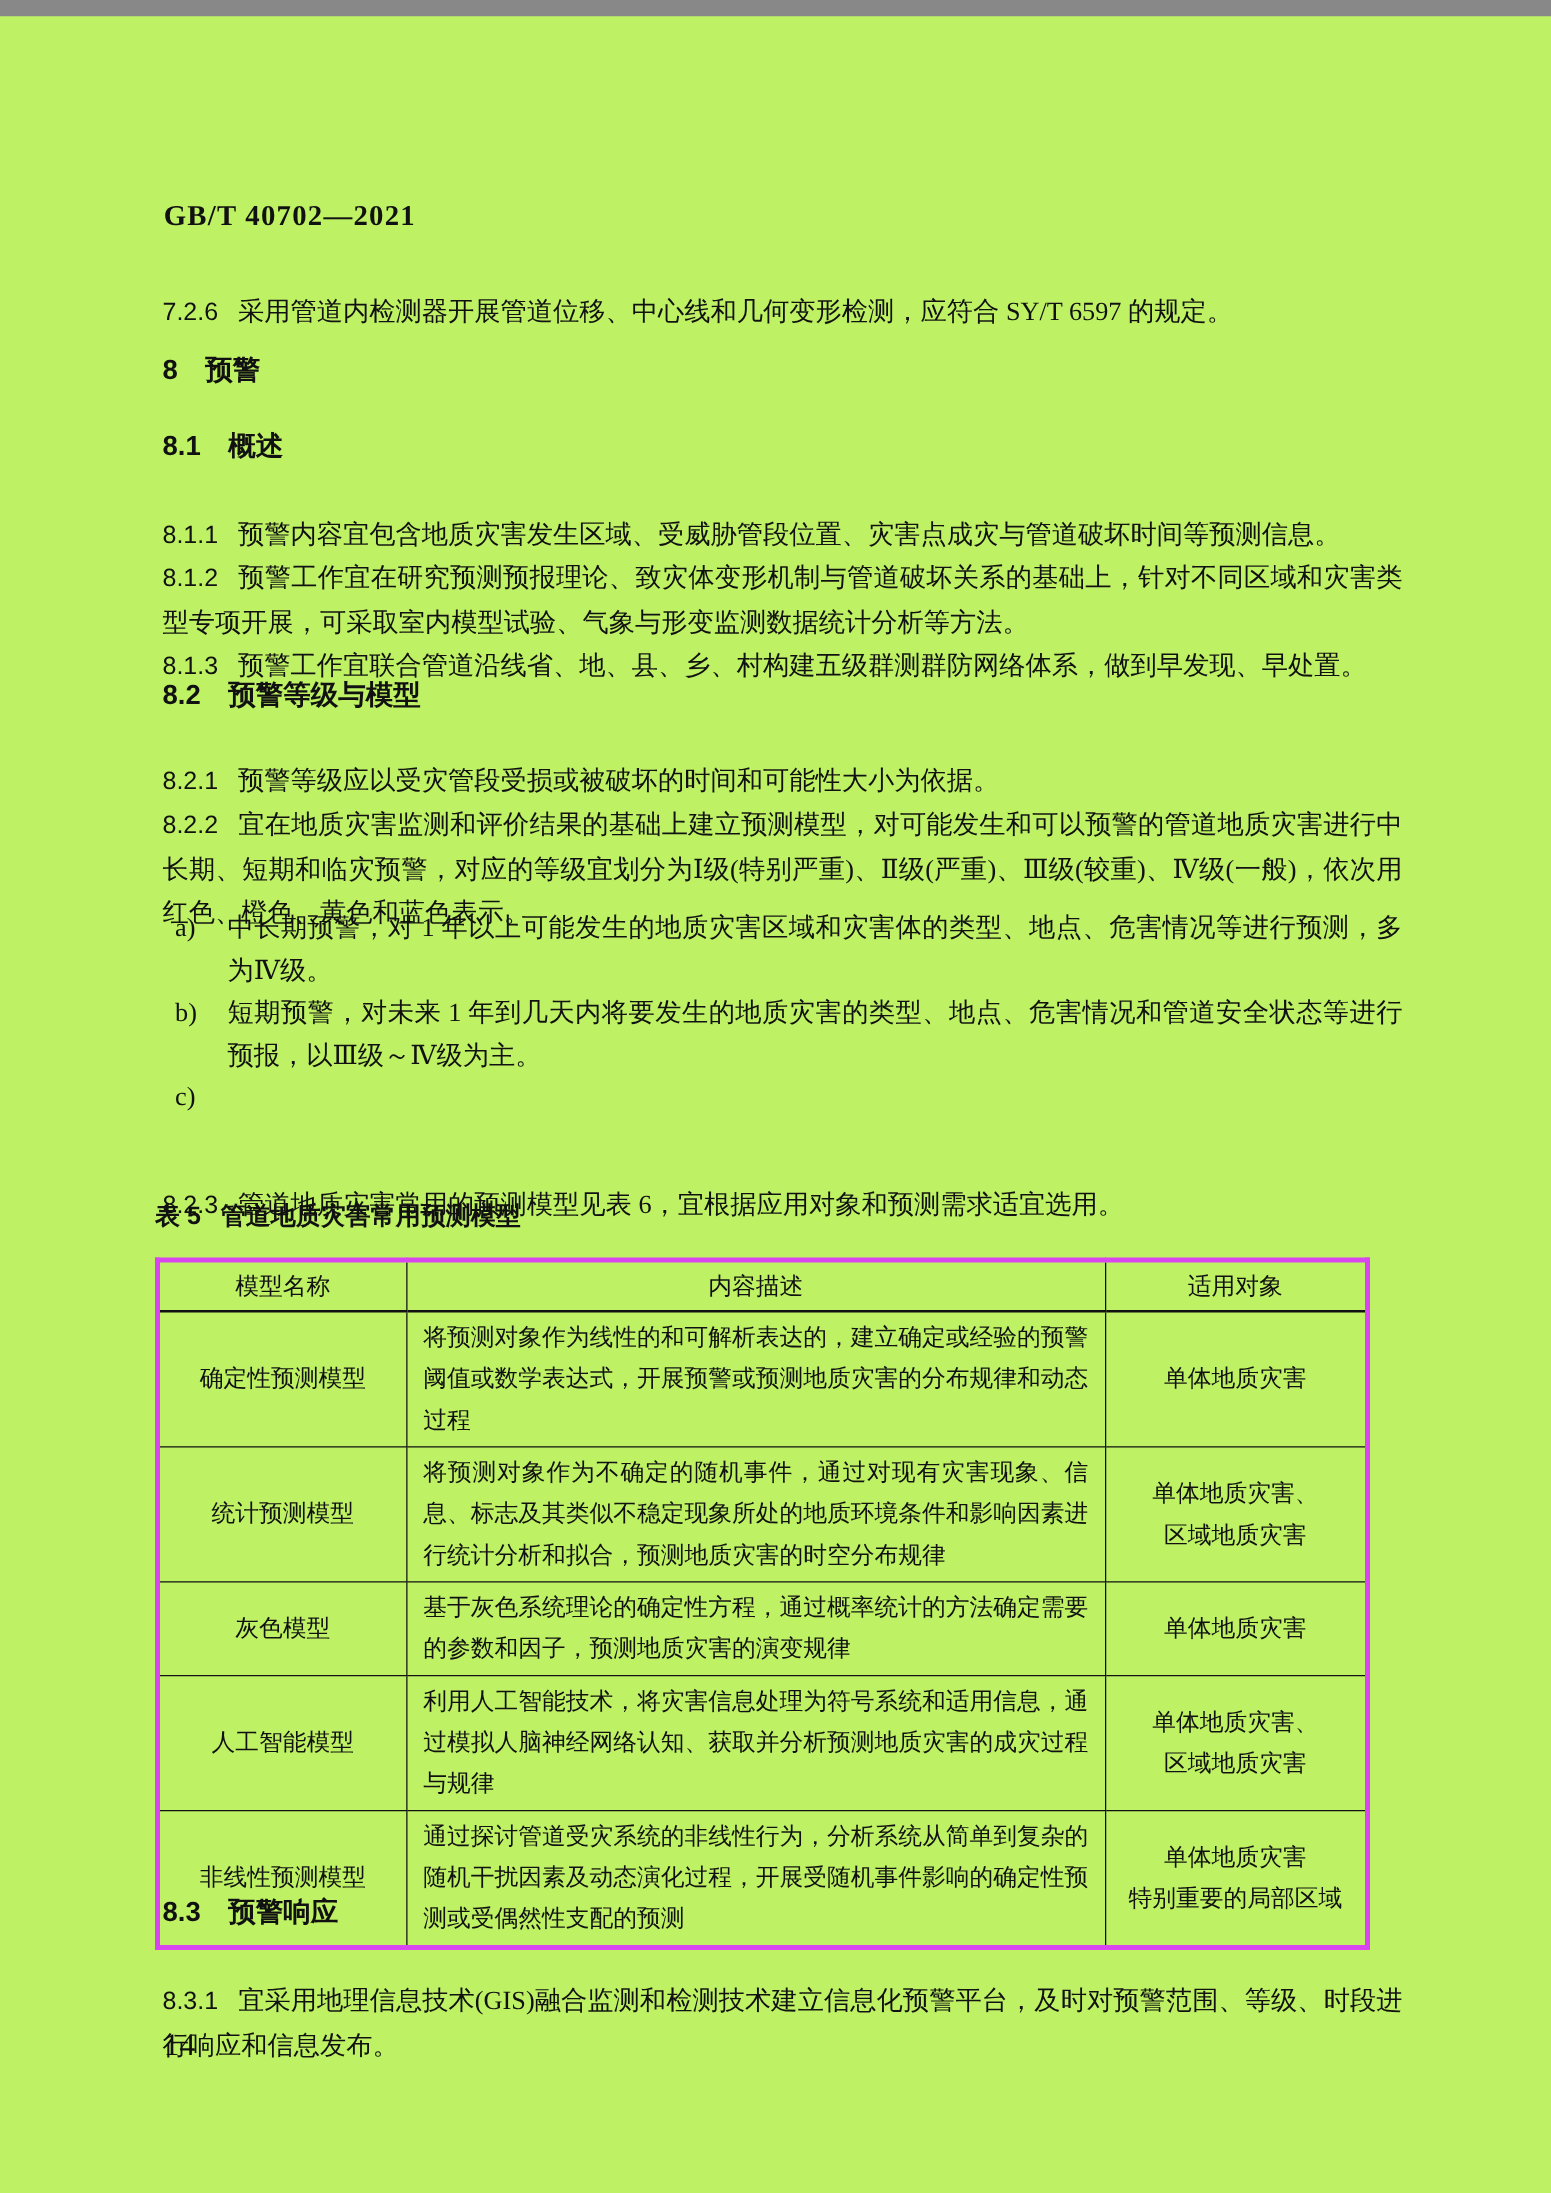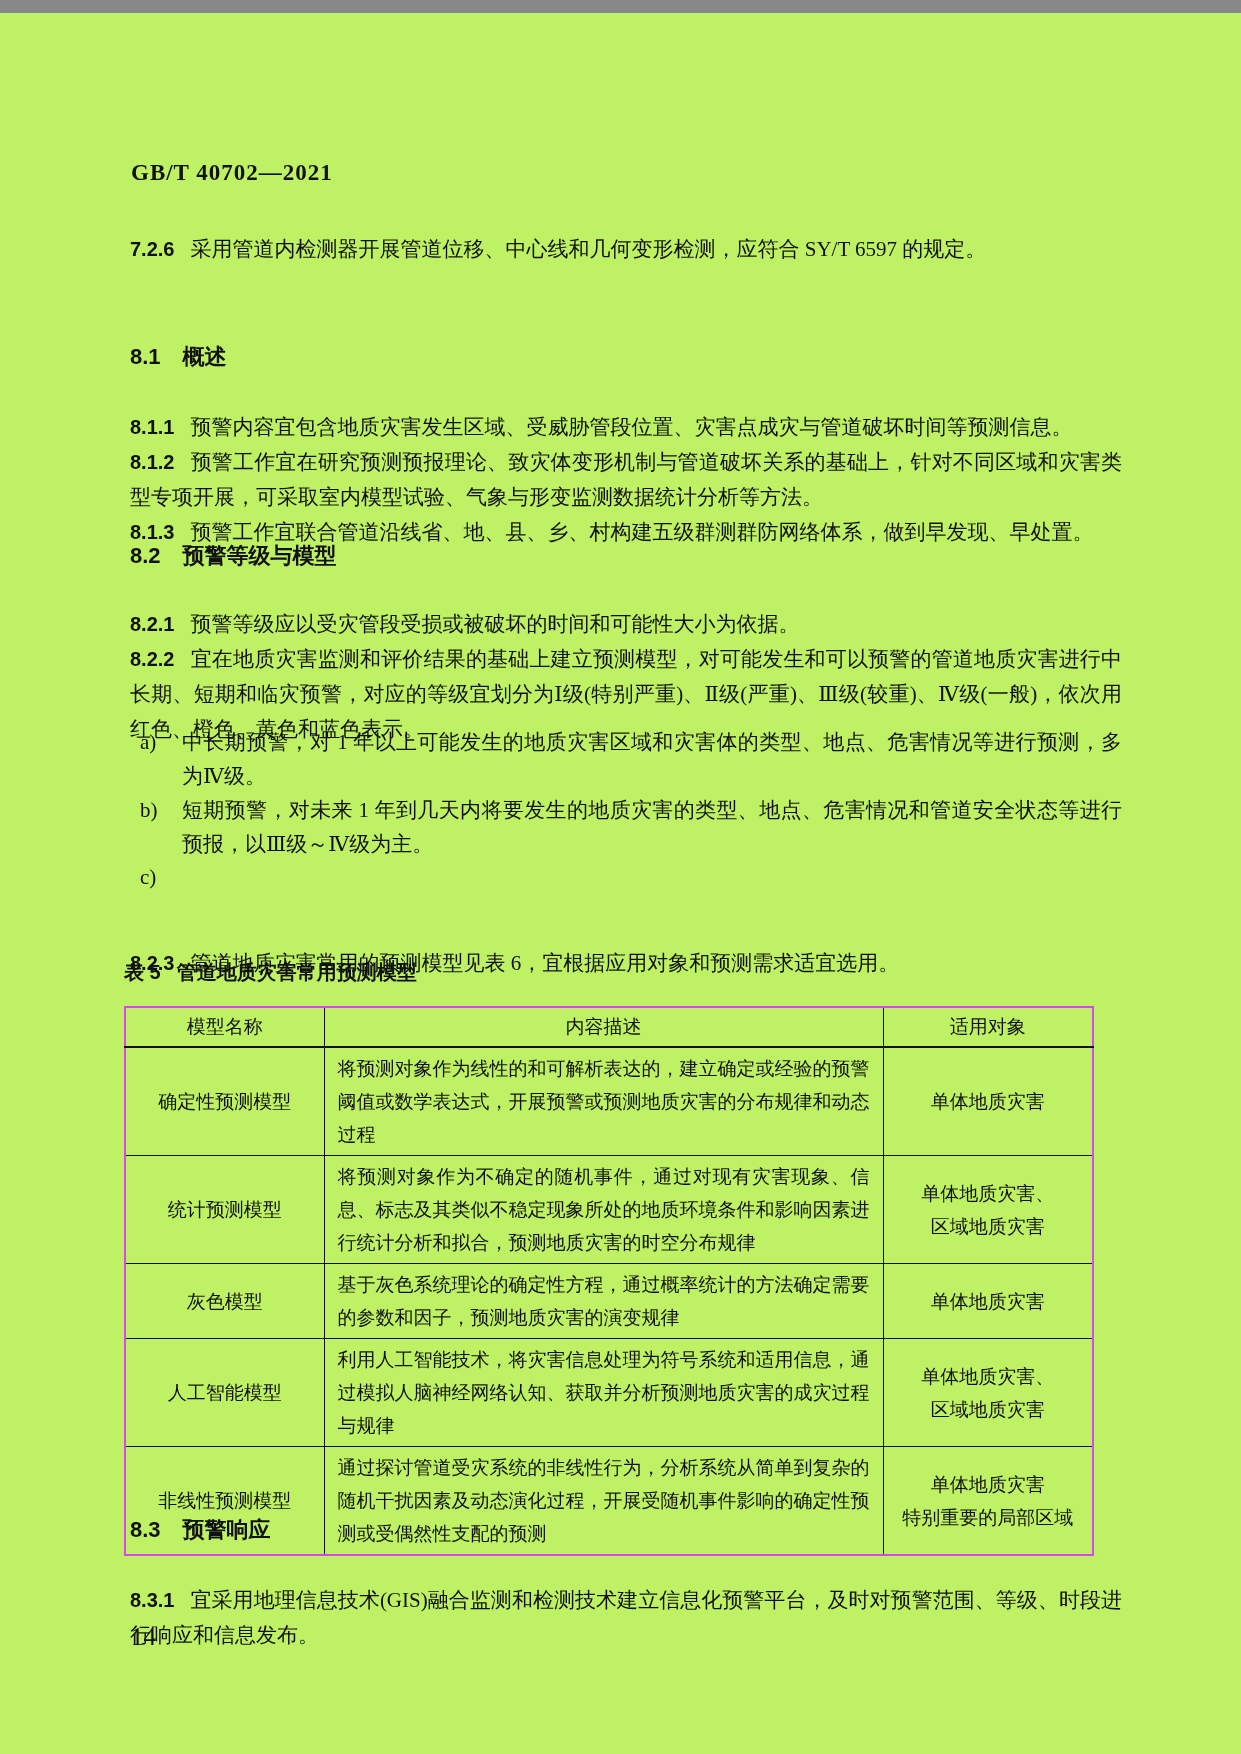--- a/index.html
+++ b/index.html
@@ -12,21 +12,21 @@
   .doc-code {
     left:131px; top:147px; font-size:23px; font-weight:bold;
     letter-spacing:1px; font-family:"Liberation Serif","DejaVu Serif",serif;
   }
   .clause {
     position:absolute; left:130px; width:992px;
     font-size:21px; line-height:35px; text-align:justify;
   }
   .cnum {
     font-family:"Liberation Sans","DejaVu Sans",sans-serif;
-    font-weight:bold; font-size:20px; padding-right:16px;
+    font-weight:normal; font-size:20px; padding-right:16px;
   }
   .heading {
     position:absolute; left:130px; width:992px;
     font-family:"Liberation Sans","DejaVu Sans",sans-serif;
     font-weight:bold; font-size:22px; line-height:30px;
   }
   .heading .hnum { padding-right:22px; }
   .li {
     position:absolute; left:130px; width:992px; box-sizing:border-box;
     padding-left:52px; font-size:21px; line-height:34px; text-align:justify;
@@ -34,21 +34,21 @@
   .li-label { position:absolute; left:10px; top:0; }
   .tbl-caption {
     position:absolute; left:124px; width:968px; text-align:left;
     font-family:"Liberation Sans","DejaVu Sans",sans-serif;
     font-weight:bold; font-size:20px;
   }
   .tbl-caption .cap-title { margin-left:16px; }
   table.t5 {
     position:absolute; left:124px; top:993px; width:968px;
     border-collapse:collapse; table-layout:fixed;
-    border:2px solid #d946ef;
+    border:4px solid #d946ef;
     font-size:19px;
   }
   .t5 th, .t5 td { border:1px solid #111; padding:0; }
   .t5 thead th {
     height:38px; font-weight:normal; text-align:center; vertical-align:middle;
     border-bottom:2px solid #111; font-size:19px;
   }
   .t5 td.model, .t5 td.target {
     text-align:center; vertical-align:middle; line-height:33px;
   }
@@ -63,20 +63,23 @@
 <body>
 
 <div class="page">
 
   <div class="abs doc-code">GB/T 40702—2021</div>
 
   <p class="clause" style="top:198px">
     <span class="cnum">7.2.6</span><span>采用管道内检测器开展管道位移、中心线和几何变形检测，应符合 SY/T 6597 的规定。</span>
   </p>
 
+  <div class="heading" style="top:268px">
+    <span class="hnum">8</span><span>预警</span>
+  </div>
 
   <div class="heading" style="top:329px">
     <span class="hnum">8.1</span><span>概述</span>
   </div>
 
   <p class="clause" style="top:376px">
     <span class="cnum">8.1.1</span><span>预警内容宜包含地质灾害发生区域、受威胁管段位置、灾害点成灾与管道破坏时间等预测信息。</span>
   </p>
 
   <p class="clause" style="top:411px">

